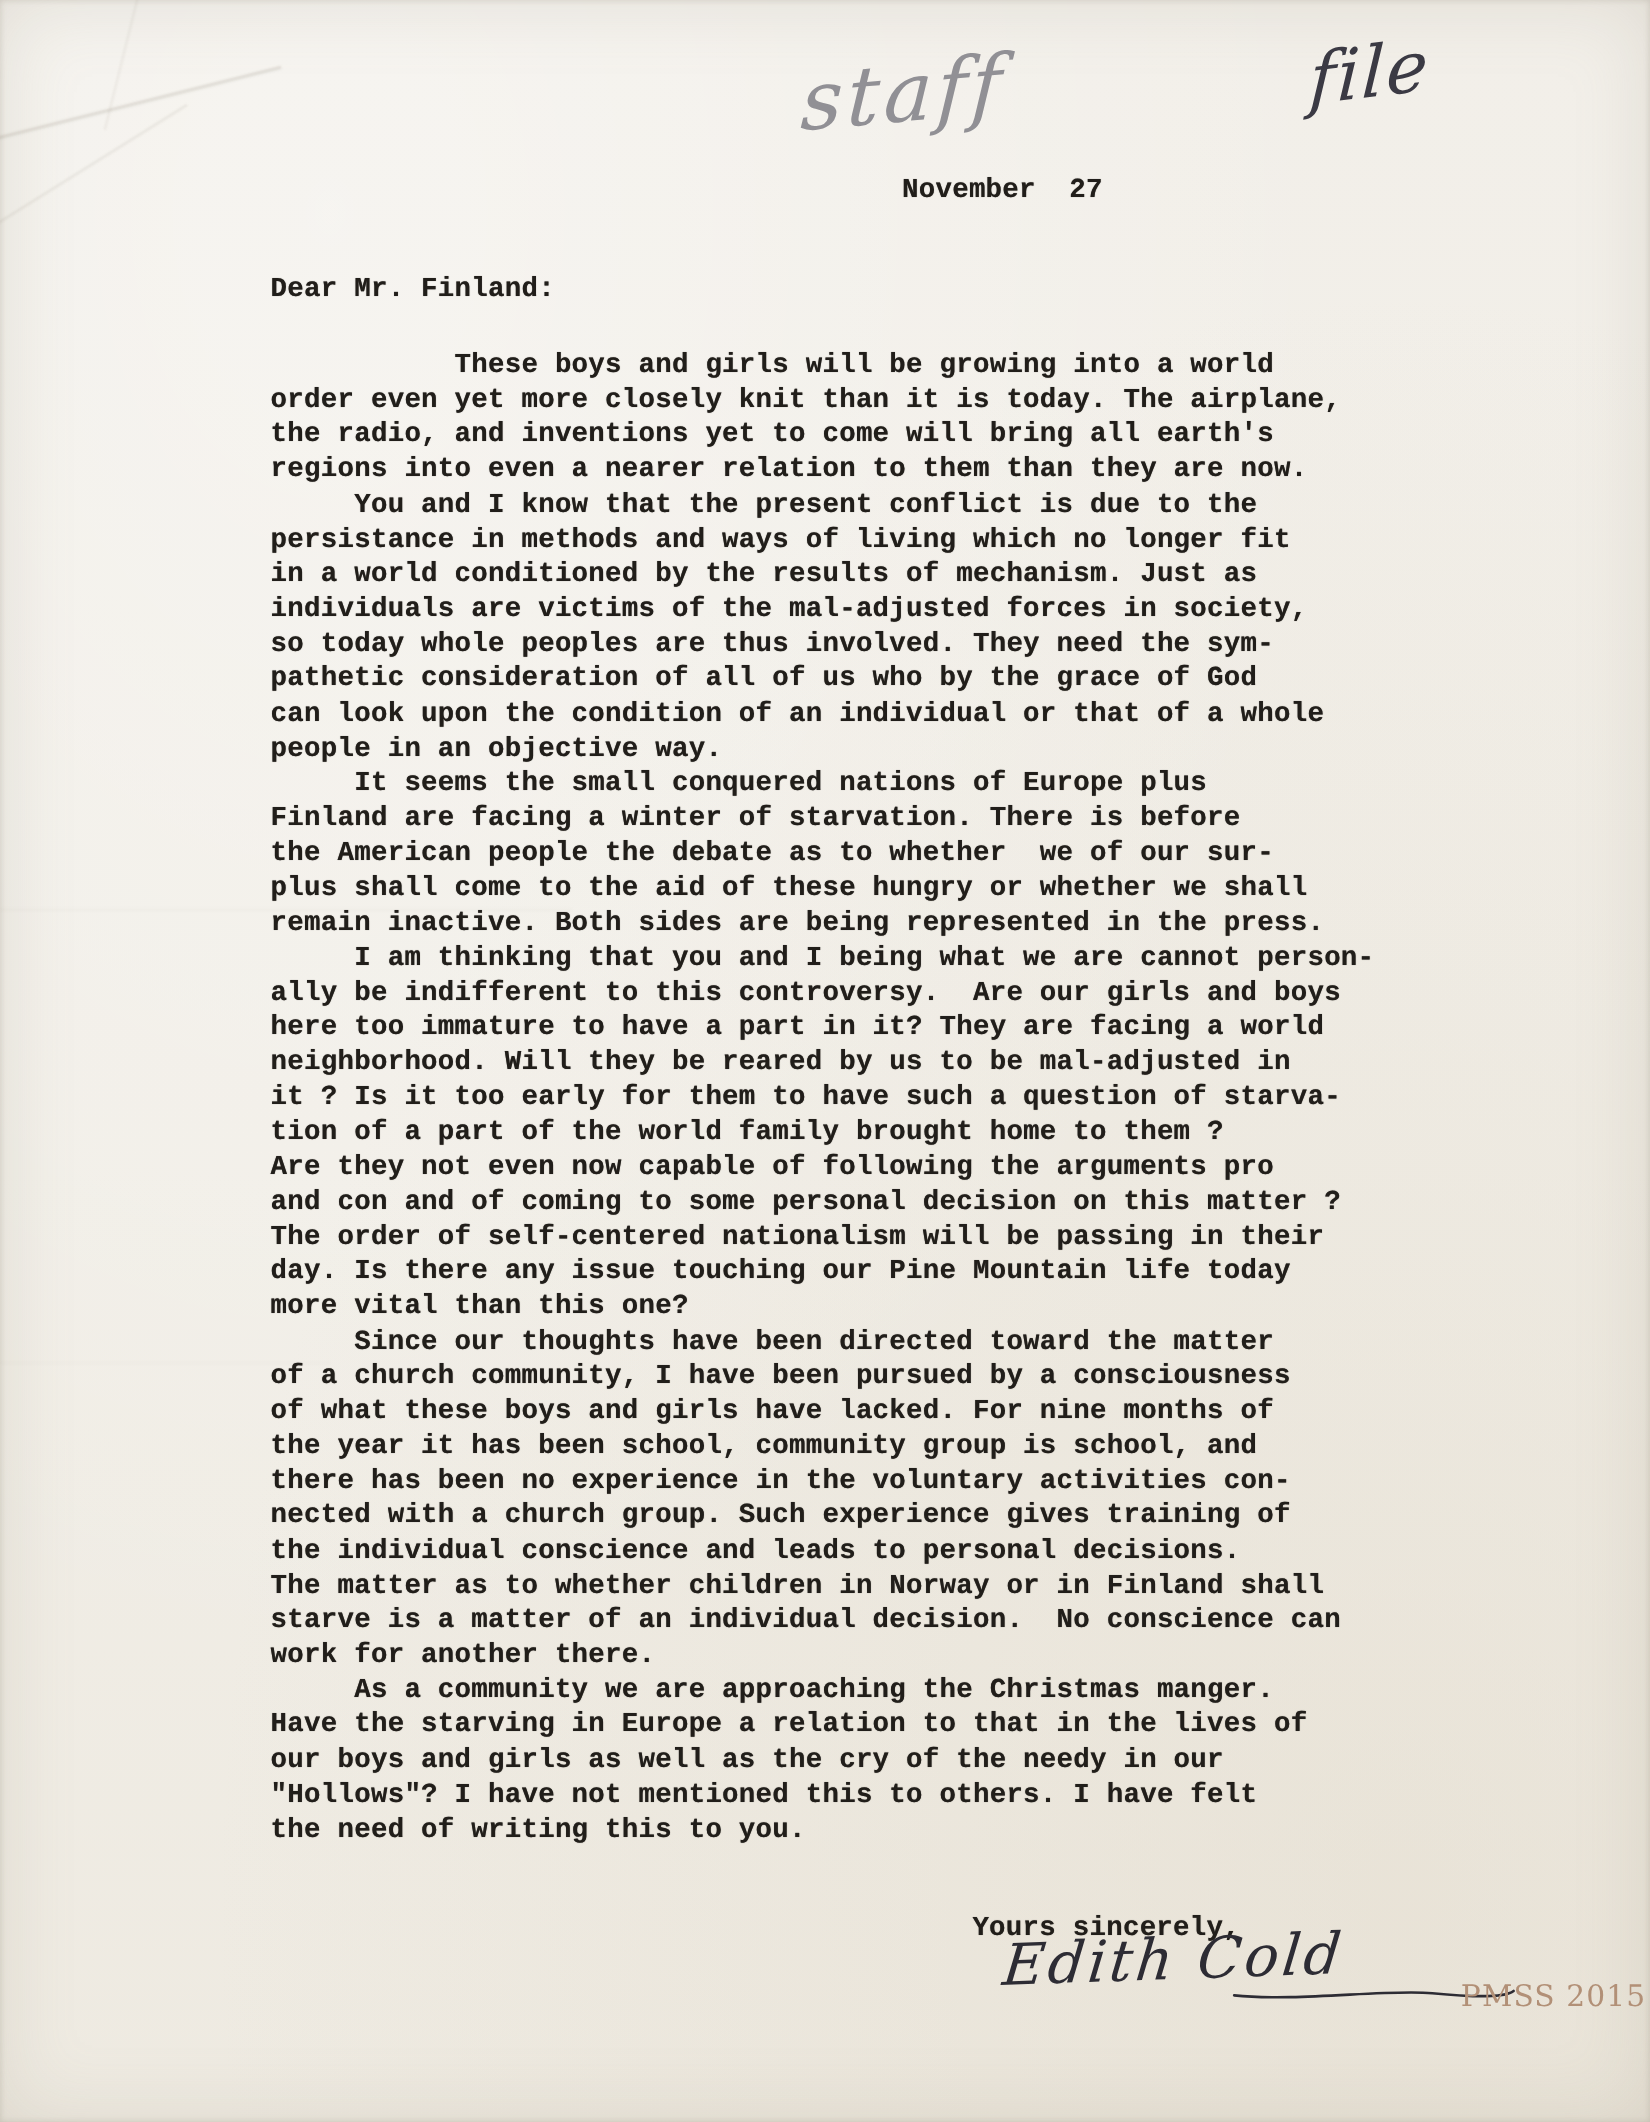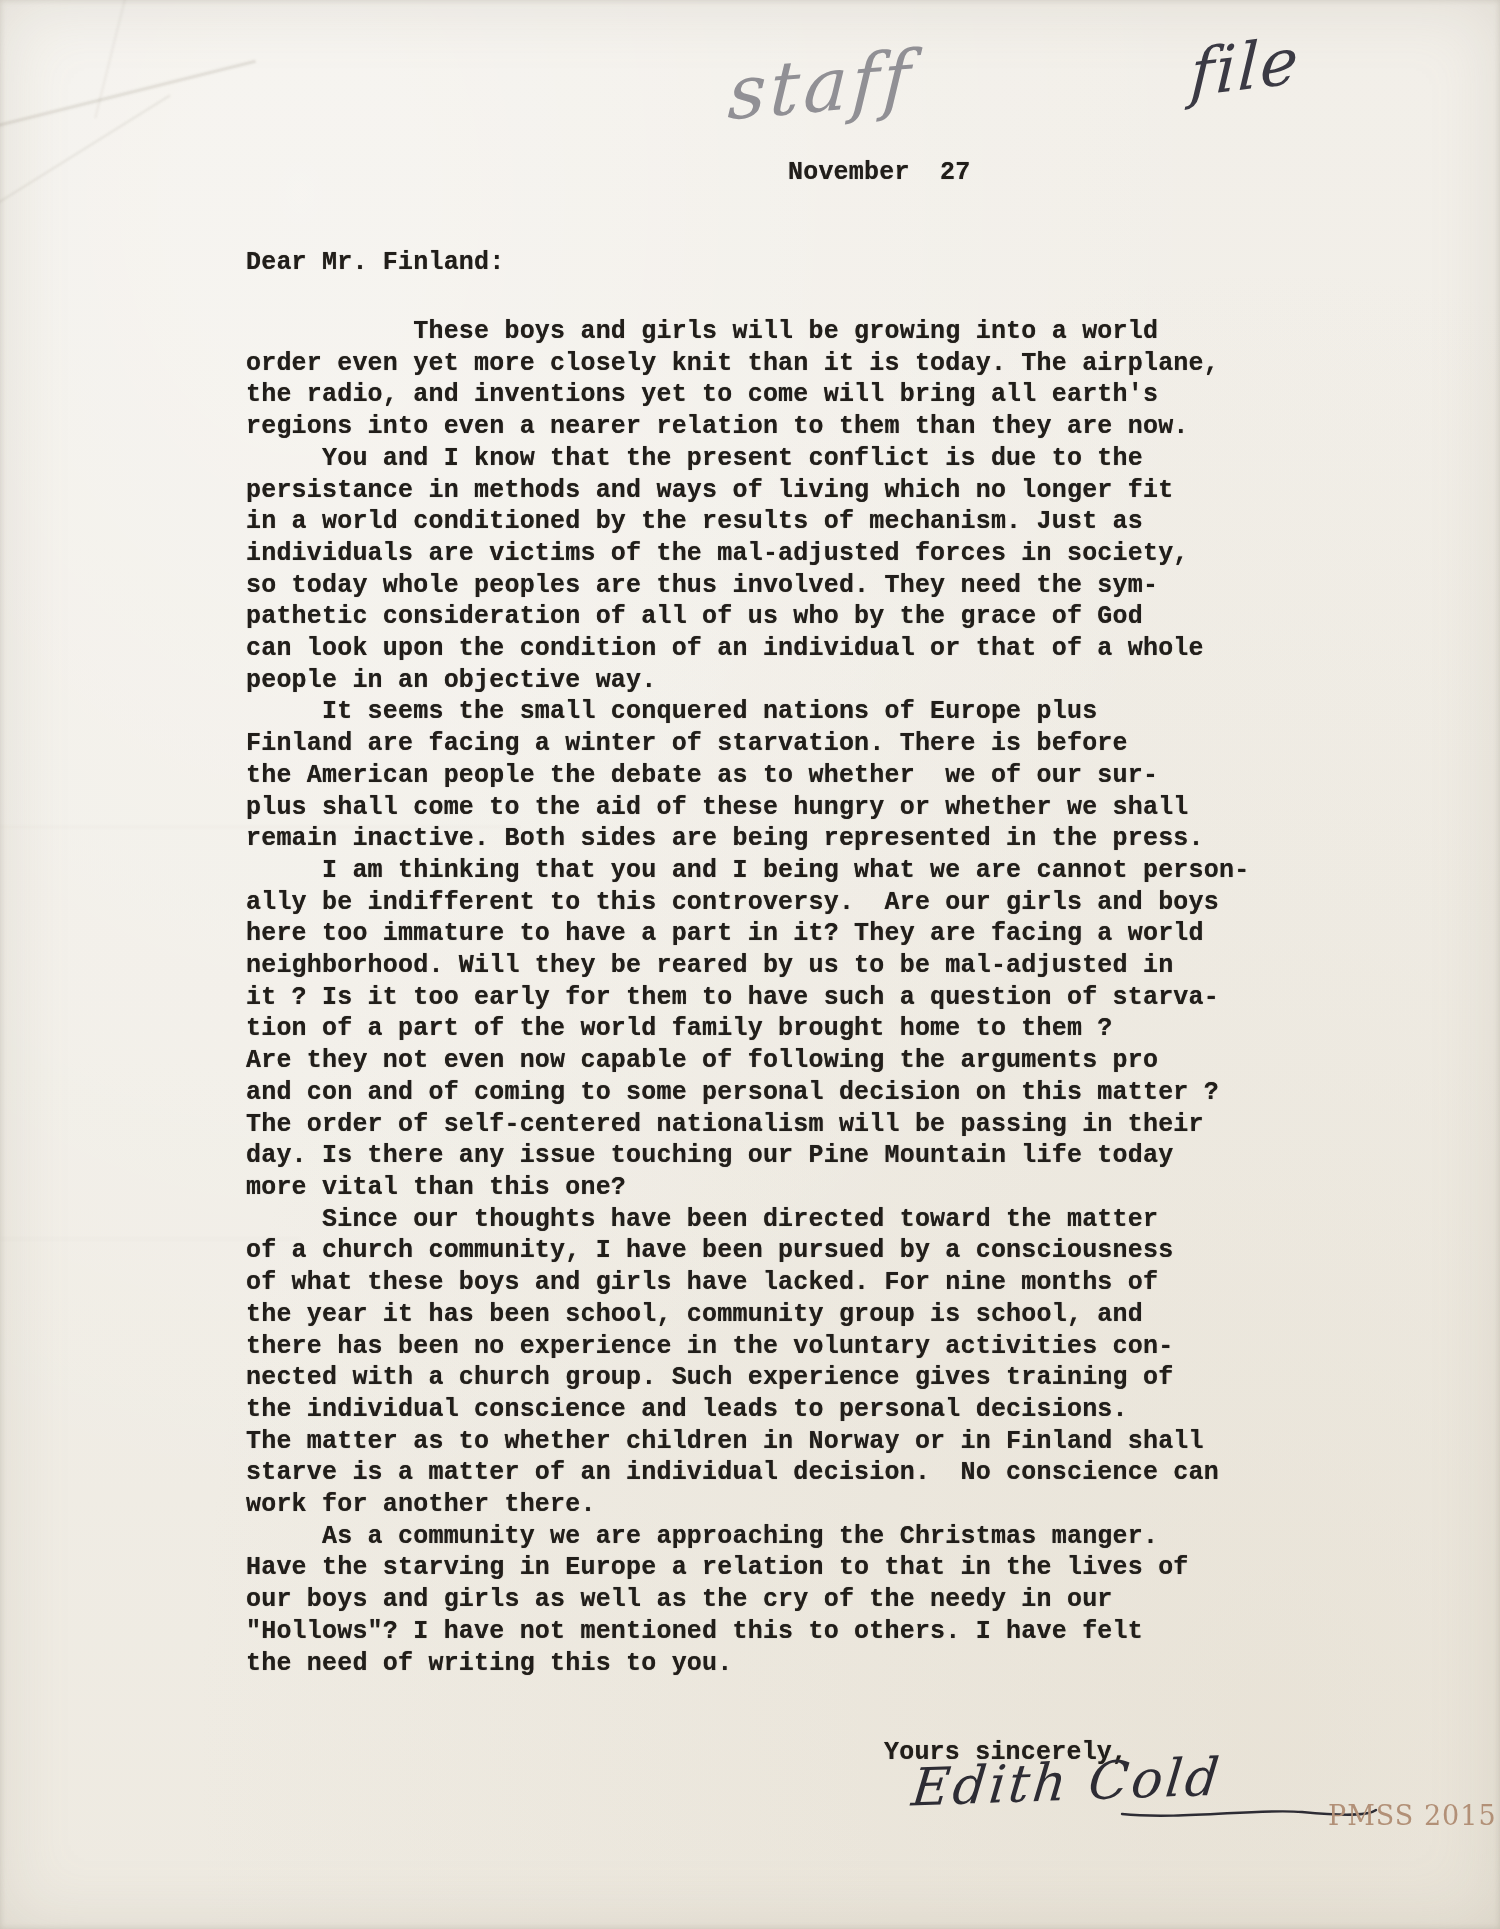--- a/index.html
+++ b/index.html
@@ -24,21 +24,21 @@
   .typed{
     position:absolute;
     color:#211e1a;
     font-family:"Liberation Mono", monospace;
     font-weight:700;
     font-size:25px;
     letter-spacing:.2px;
     text-shadow:0 0 .7px rgba(33,30,26,.75);
     white-space:pre;
   }
-  .date{left:788px;top:158px;}
+  .date{left:820px;top:158px;}
   .salutation{left:246px;top:248px;}
   .body{left:246px;top:316px;line-height:31.7px;margin:0;}
   .closing{left:848px;top:1738px;margin-left:36px;}
 
   .hw{
     position:absolute;
     font-family:"DejaVu Serif", serif;
     font-style:italic;
     white-space:nowrap;
   }

